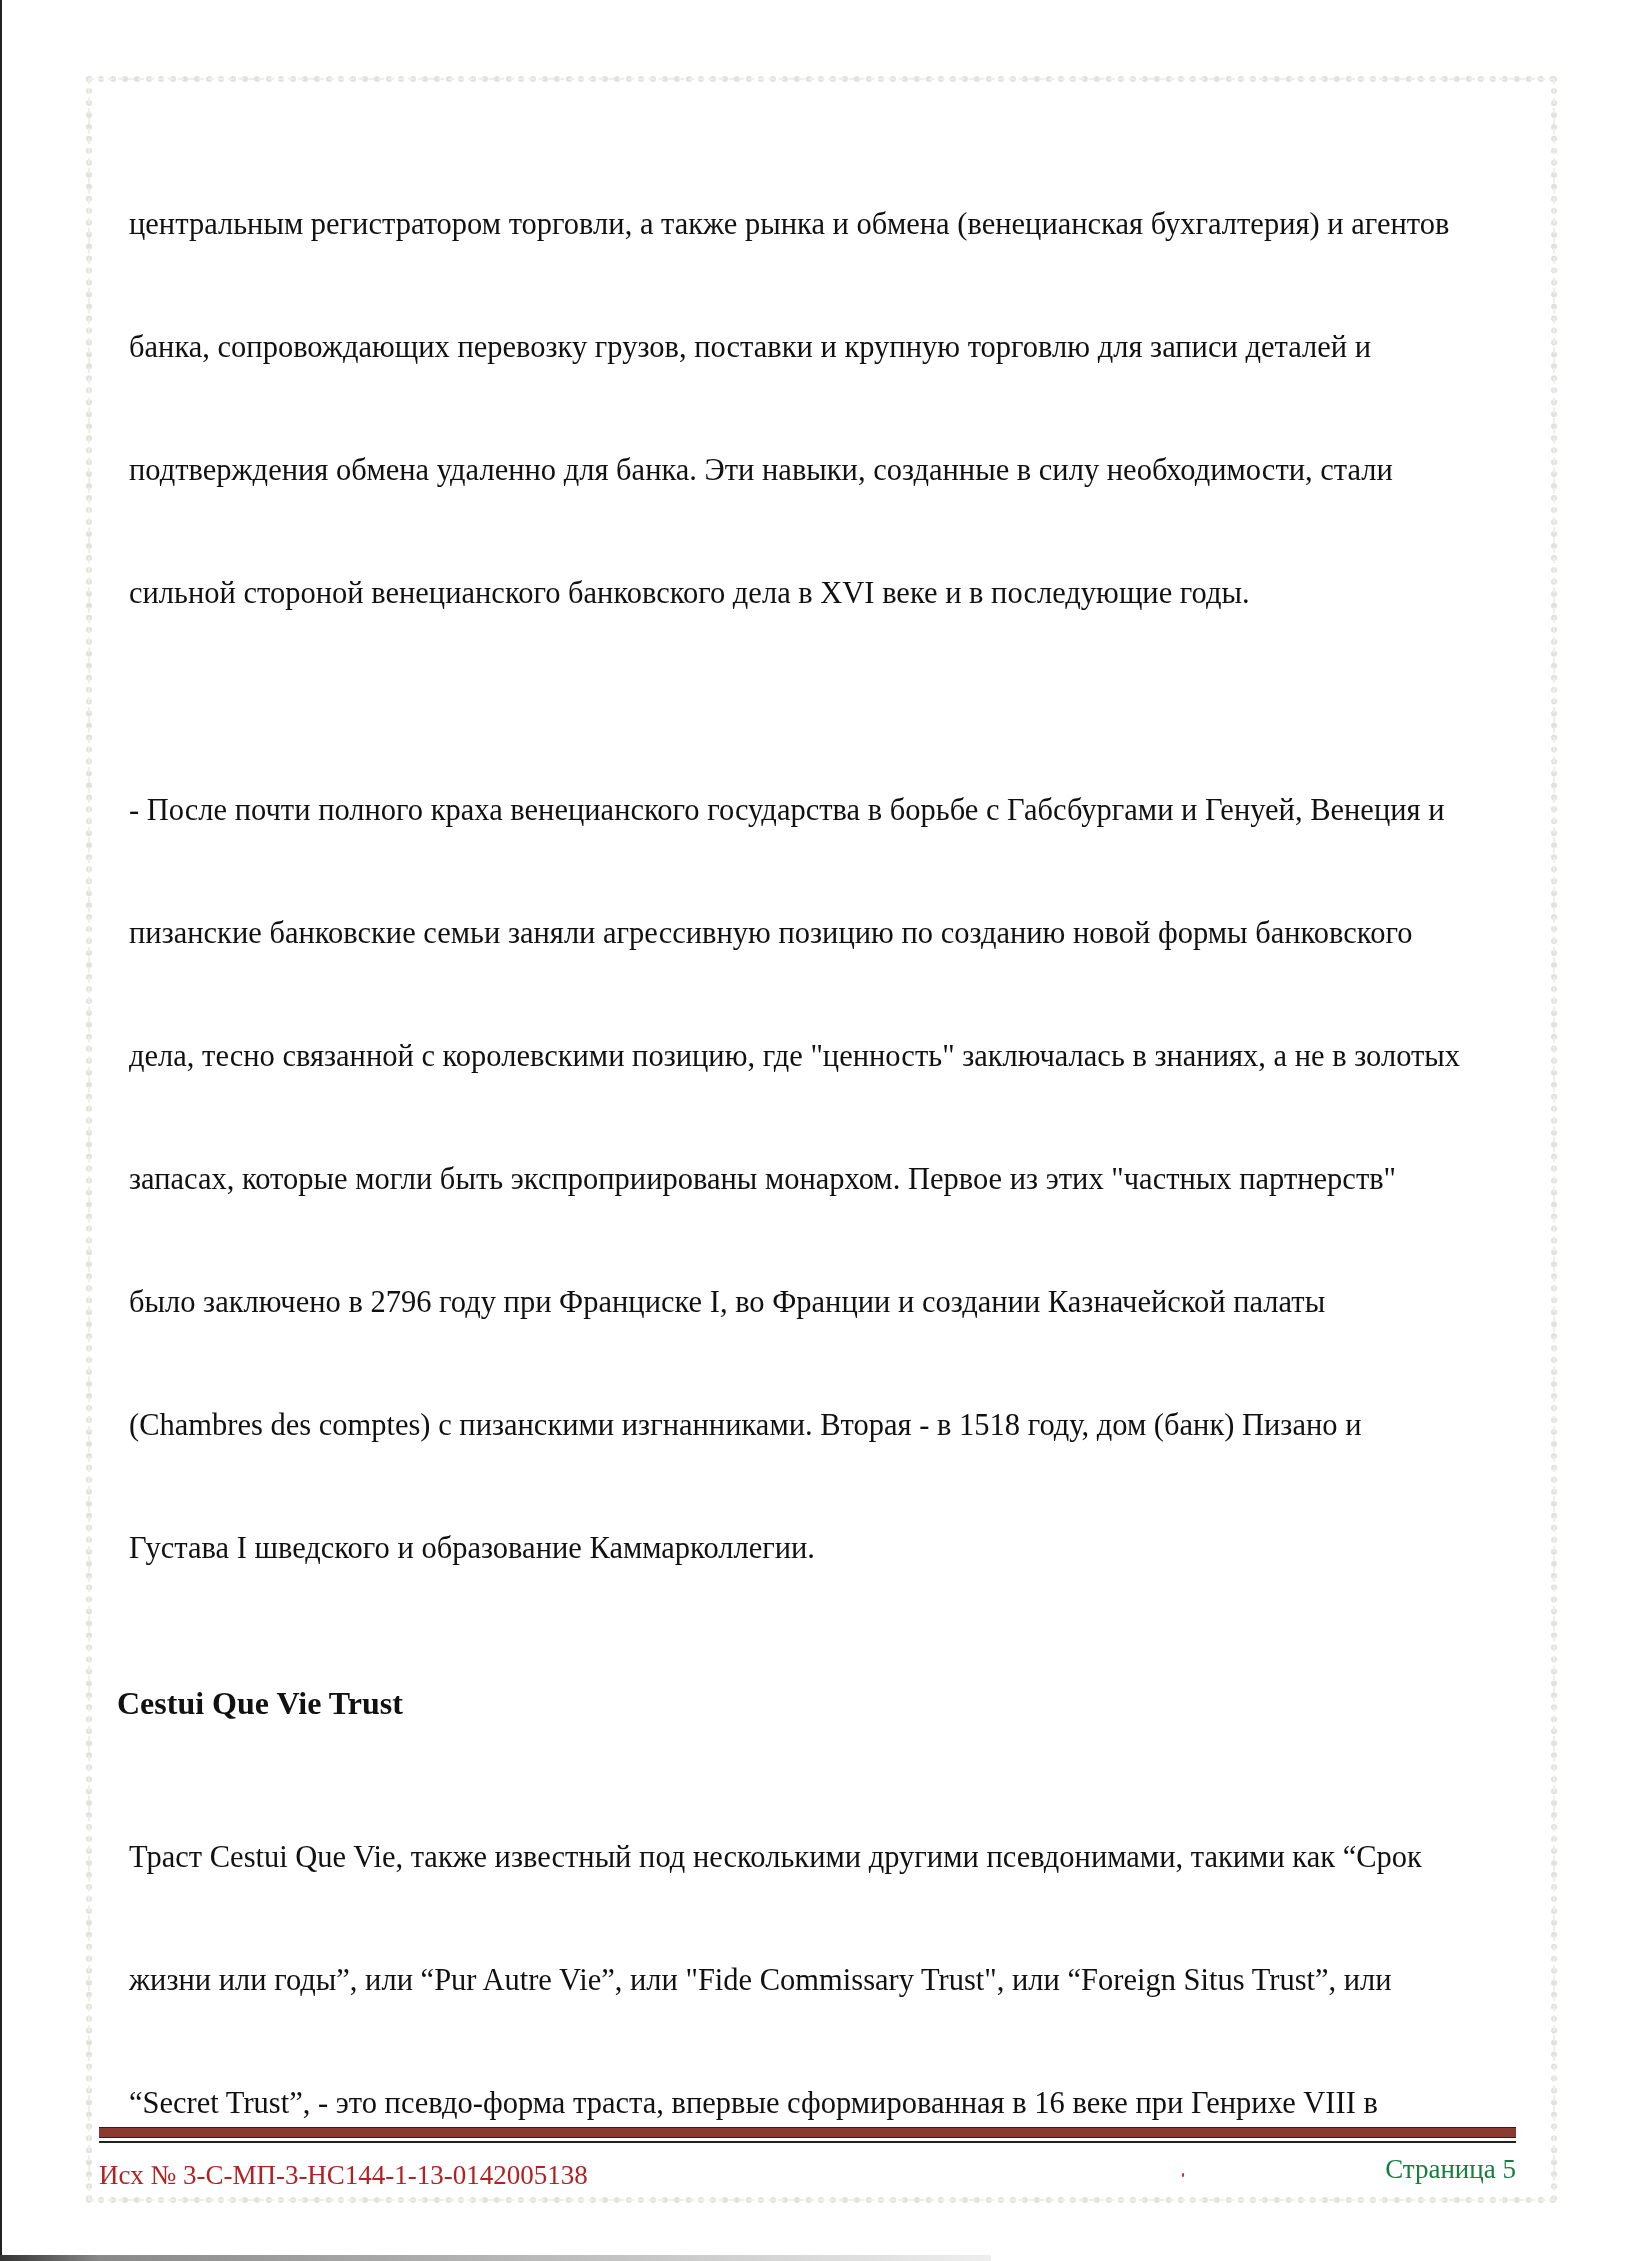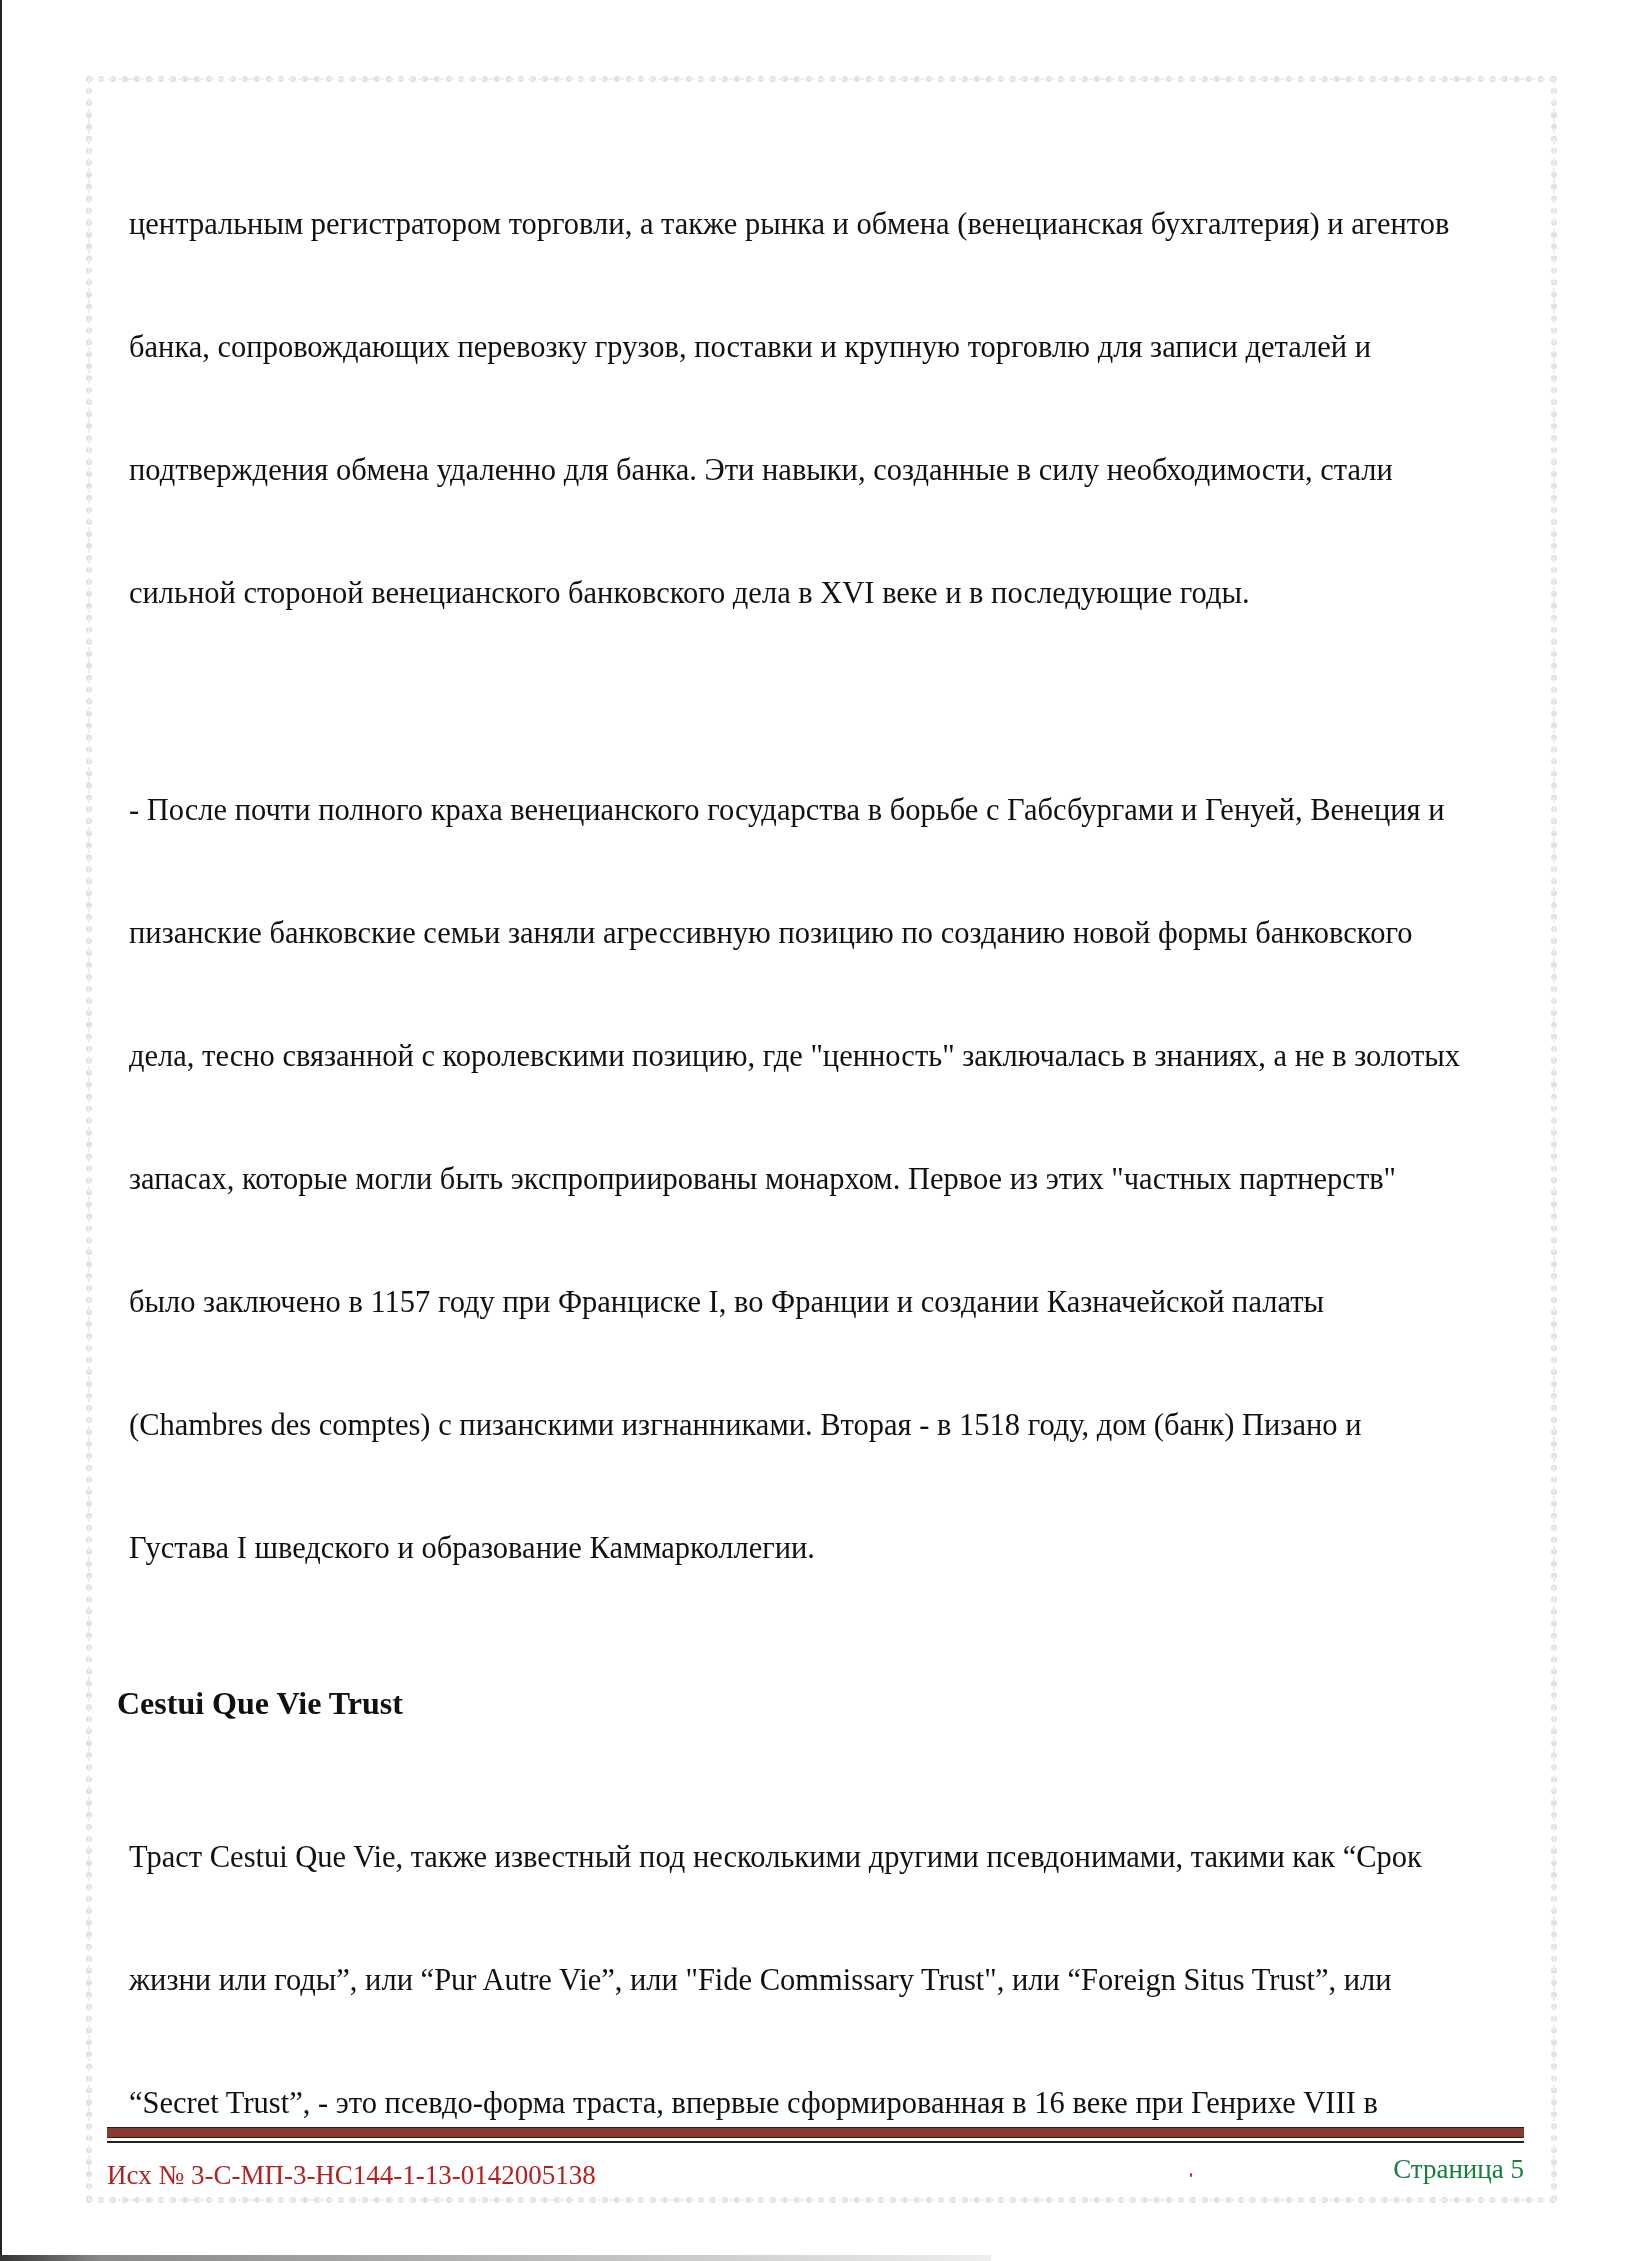--- a/index.html
+++ b/index.html
@@ -63,21 +63,21 @@
     }
     .heading {
       text-align: left;
       font-weight: bold;
       font-size: 32px;
       margin: 30px 0 30px 0 !important;
       line-height: 44px;
     }
     .footer {
       position: absolute;
-      left: 107px;
+      left: 99px;
       top: 2127px;
       width: 1417px;
     }
     .footer-rule-thick {
       height: 8.7px;
       background: #8b3a32;
       border-top: 1.5px solid #3a1a16;
       border-bottom: 1.5px solid #3a1a16;
     }
     .footer-rule-gap {
@@ -129,21 +129,21 @@
     <span class="line">центральным регистратором торговли, а также рынка и обмена (венецианская бухгалтерия) и агентов</span>
     <span class="line">банка, сопровождающих перевозку грузов, поставки и крупную торговлю для записи деталей и</span>
     <span class="line">подтверждения обмена удаленно для банка. Эти навыки, созданные в силу необходимости, стали</span>
     <span class="line">сильной стороной венецианского банковского дела в XVI веке и в последующие годы.</span>
   </p>
   <p>
     <span class="line">- После почти полного краха венецианского государства в борьбе с Габсбургами и Генуей, Венеция и</span>
     <span class="line">пизанские банковские семьи заняли агрессивную позицию по созданию новой формы банковского</span>
     <span class="line">дела, тесно связанной с королевскими позицию, где "ценность" заключалась в знаниях, а не в золотых</span>
     <span class="line">запасах, которые могли быть экспроприированы монархом. Первое из этих "частных партнерств"</span>
-    <span class="line">было заключено в 1157 году при Франциске I, во Франции и создании Казначейской палаты</span>
+    <span class="line">было заключено в 2796 году при Франциске I, во Франции и создании Казначейской палаты</span>
     <span class="line">(Chambres des comptes) с пизанскими изгнанниками. Вторая - в 1518 году, дом (банк) Пизано и</span>
     <span class="line">Густава I  шведского и образование Каммарколлегии.</span>
   </p>
 
   <h2 class="heading">Cestui Que Vie Trust</h2>
 
   <p>
     <span class="line">Траст Cestui Que Vie, также известный под несколькими другими псевдонимами, такими как “Срок</span>
     <span class="line">жизни или годы”, или “Pur Autre Vie”, или "Fide Commissary Trust", или “Foreign Situs Trust”, или</span>
     <span class="line">“Secret Trust”, - это псевдо-форма траста, впервые сформированная в 16 веке при Генрихе VIII в</span>

